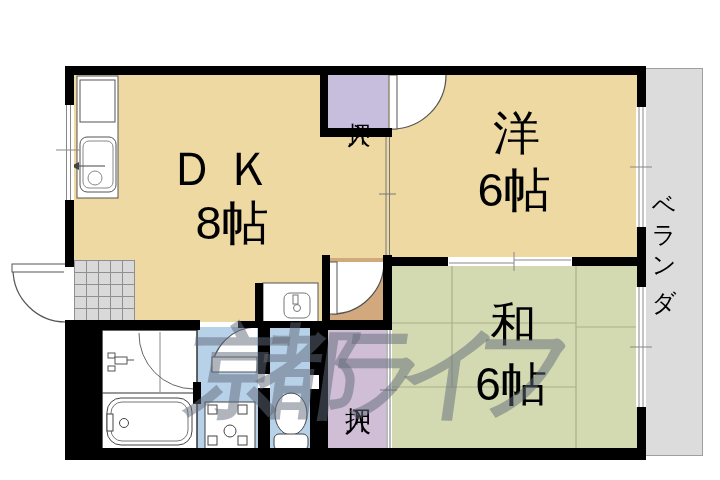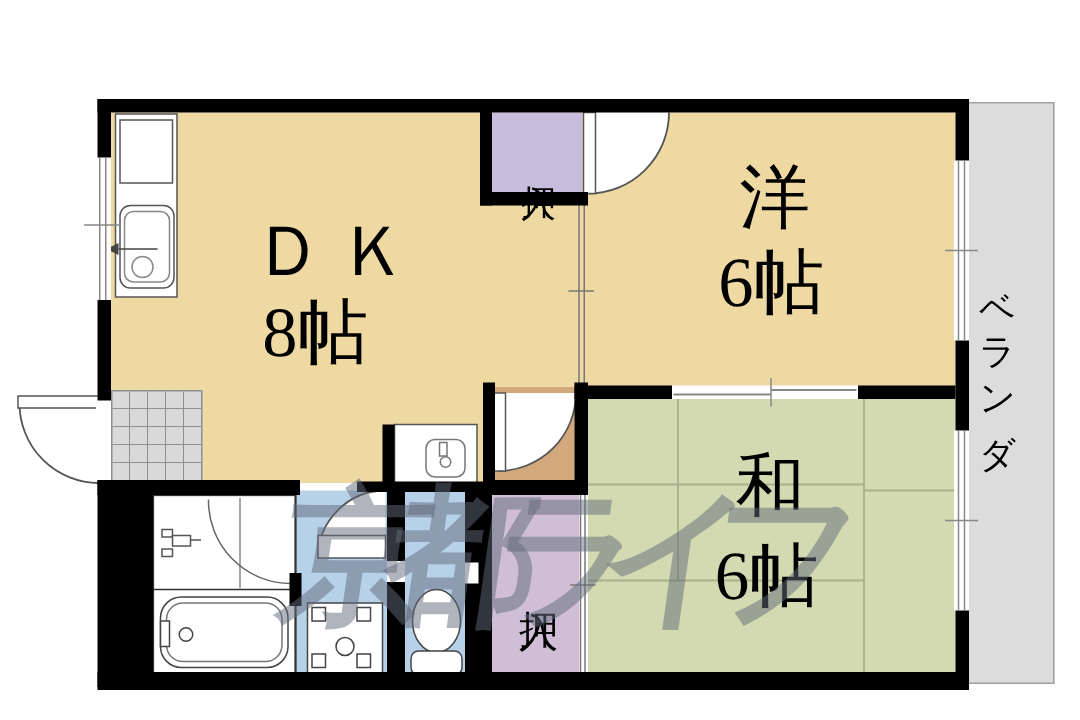--- a/index.html
+++ b/index.html
@@ -1,17 +1,17 @@
 <!DOCTYPE html>
 <html><head>
 <meta charset="utf-8">
 <style>
   html,body{margin:0;padding:0;background:#fff;}
   #stage{position:relative;width:720px;height:480px;background:#fff;overflow:hidden;
-         font-family:Liberation Serif, serif;}
+         font-family:Liberation Sans, sans-serif;}
   .label{position:absolute;color:#000;display:flex;align-items:center;justify-content:center;
          line-height:1;font-weight:500;white-space:nowrap;}
   .vtext{writing-mode:vertical-rl;text-orientation:upright;}
   .floor{position:absolute;}
   #genkan{background-color:#d9d9d9;border:1px solid #8f8f8f;
     background-image:
       repeating-linear-gradient(to right, transparent 0 11px, #8f8f8f 11px 12px),
       repeating-linear-gradient(to bottom, transparent 0 11px, #8f8f8f 11px 12px);}
   #veranda{background:#dcdcdc;border:1px solid #a0a0a0;}
   #watermark{position:absolute;left:188px;top:314px;font-size:100px;font-weight:700;
@@ -171,21 +171,21 @@
         <line x1="449" y1="263" x2="514" y2="263" stroke="#888" stroke-width="1.2"></line>
         <line x1="514" y1="260" x2="571" y2="260" stroke="#888" stroke-width="1.2"></line>
         <line x1="514" y1="252" x2="514" y2="271" stroke="#888" stroke-width="1"></line>
       </g>
       <rect x="258" y="374" width="12" height="14" fill="#fff"></rect>
       <rect x="310" y="375" width="9" height="14" fill="#fff"></rect>
     </g>
   </svg>
 
   <div class="label" style="left:155px;top:143px;width:142px;height:50px;font-size:47px;letter-spacing:10px;">ＤＫ</div>
-  <div class="label" style="left:137px;top:196px;width:146px;height:52px;font-size:47px;">8帖</div>
+  <div class="label" style="left:159px;top:196px;width:146px;height:52px;font-size:47px;">8帖</div>
 
   <div class="label" style="left:480px;top:107px;width:73px;height:50px;font-size:47px;">洋</div>
   <div class="label" style="left:441px;top:163px;width:146px;height:52px;font-size:47px;">6帖</div>
 
   <div class="label" style="left:477px;top:299px;width:73px;height:50px;font-size:46px;">和</div>
   <div class="label" style="left:438px;top:358px;width:146px;height:52px;font-size:46px;">6帖</div>
 
   <div class="label vtext" style="left:334px;top:78px;width:50px;height:54px;font-size:23px;">押入</div>
   <div class="label vtext" style="left:331px;top:350px;width:55px;height:74px;font-size:26px;">押入</div>
 

